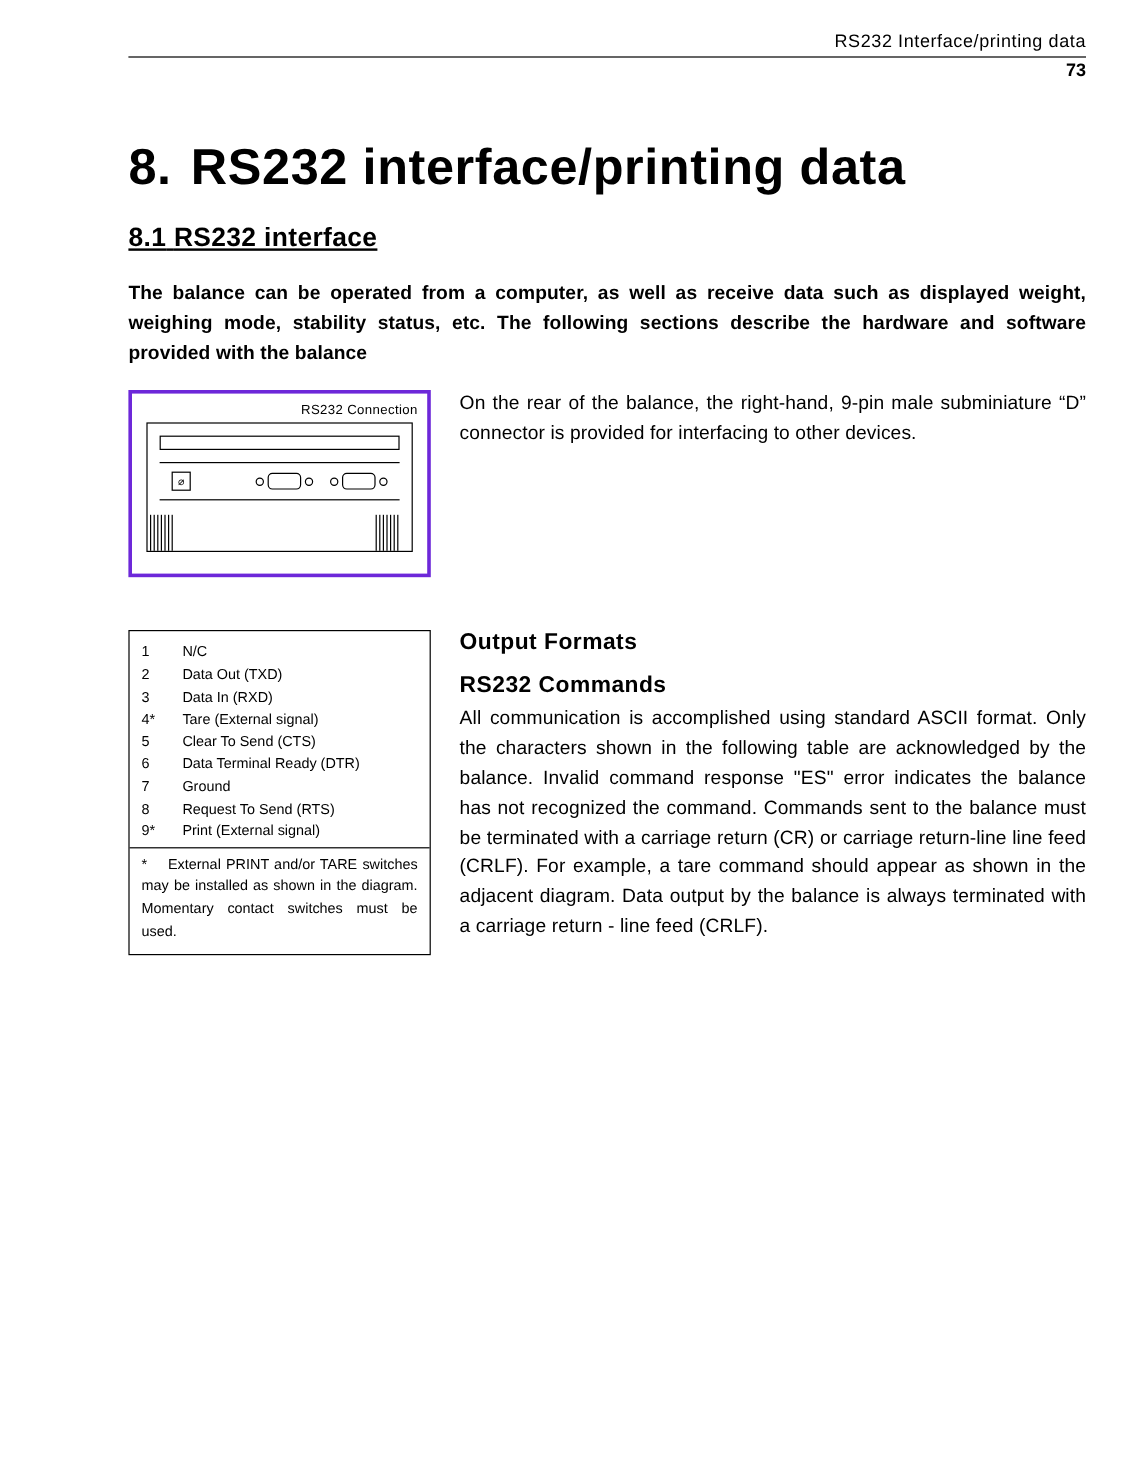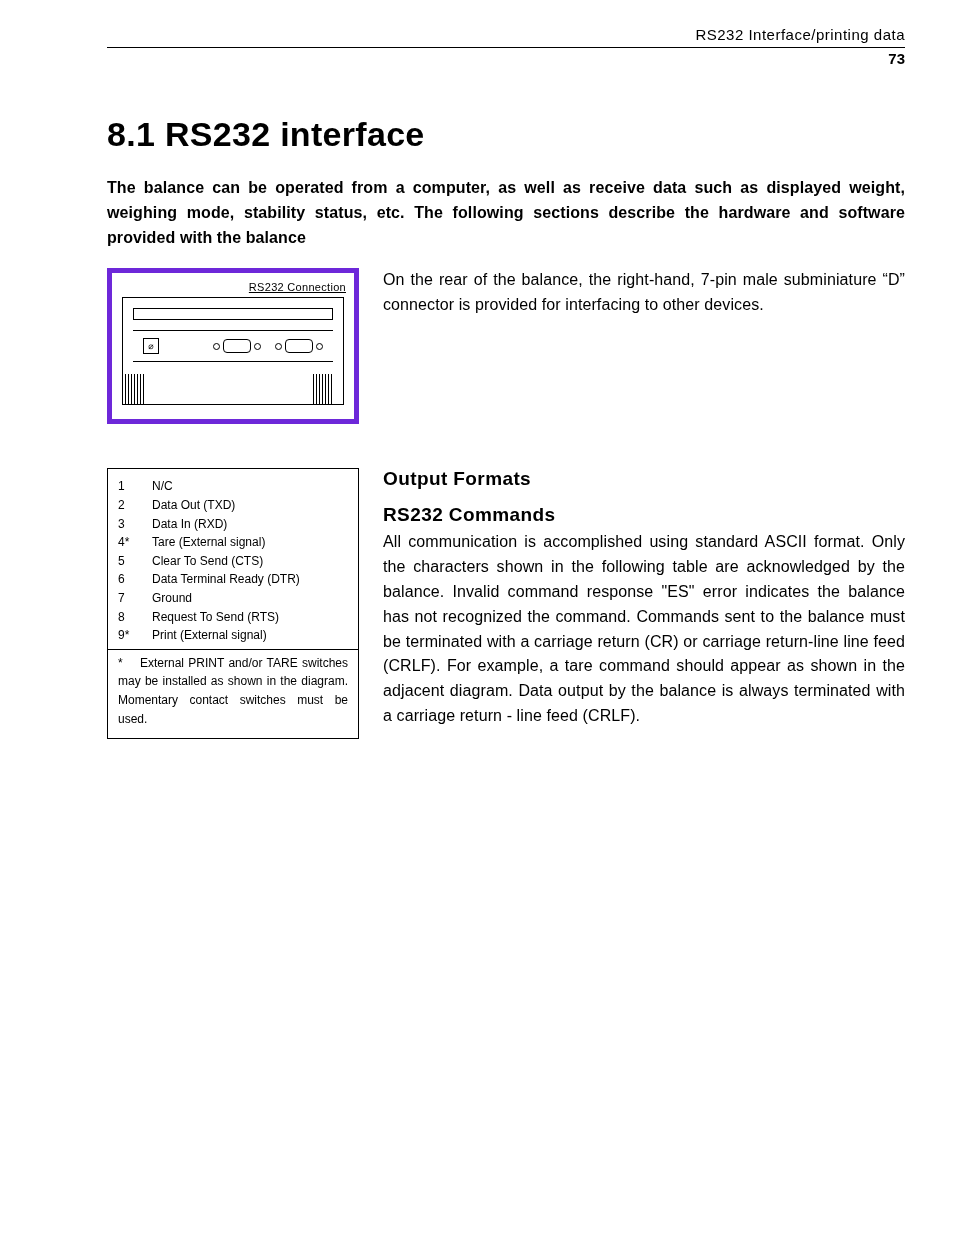--- a/index.html
+++ b/index.html
@@ -35,51 +35,51 @@
     font-size: 42px;
     font-weight: 800;
     letter-spacing: 0.5px;
     margin: 14px 0 22px 0;
     font-stretch: condensed;
   }
   h1.chapter .num {
     margin-right: 16px;
   }
   h2.section {
-    font-size: 34px;
+    font-size: 22px;
     font-weight: 800;
     margin: 0 0 6px 0;
     letter-spacing: 0.3px;
+    text-decoration: underline;
   }
   p.body {
     font-size: 16px;
     line-height: 1.55;
     margin: 0 0 18px 0;
     text-align: justify;
     letter-spacing: 0.1px;
   }
   .two-col {
     display: flex;
     gap: 24px;
     align-items: flex-start;
   }
   .left-col {
     flex: 0 0 252px;
   }
   .right-col {
     flex: 1;
   }
   .diagram-box {
-    border: 5px solid #6d28d9;
+    border: 3px solid #6d28d9;
     width: 252px;
     height: 156px;
     box-sizing: border-box;
     padding: 8px 8px 10px 8px;
     position: relative;
-    text-decoration: underline;
   }
   .diagram-label {
     font-size: 11px;
     text-align: right;
     margin-bottom: 4px;
     letter-spacing: 0.3px;
   }
   .device-shell {
     border: 1px solid #000;
     width: 220px;
@@ -165,20 +165,23 @@
   }
 </style>
 </head>
 <body>
 
 <div class="page">
 
   <div class="running-head">RS232 Interface/printing data</div>
   <div class="page-number">73</div>
 
+  <h1 class="chapter">
+    <span class="num">8.</span><span>RS232 interface/printing data</span>
+  </h1>
 
   <h2 class="section">
     <span>8.1</span>
     <span>RS232 interface</span>
   </h2>
 
   <p class="body" style="margin-top:22px;font-weight:bold;">The balance can be operated from a computer, as well as receive data such as displayed weight, weighing mode, stability status, etc. The following sections describe the hardware and software provided with the balance</p>
 
   <div class="two-col">
     <div class="left-col">
@@ -214,21 +217,21 @@
               <span></span>
               <span></span>
               <span></span>
               <span></span>
               <span></span>
           </div>
         </div>
       </div>
     </div>
     <div class="right-col">
-      <p class="body">On the rear of the balance, the right-hand, 7-pin male subminiature “D” connector is provided for interfacing to other devices.</p>
+      <p class="body">On the rear of the balance, the right-hand, 9-pin male subminiature “D” connector is provided for interfacing to other devices.</p>
     </div>
   </div>
 
   <div class="gap-block"></div>
 
   <div class="two-col">
     <div class="left-col">
       <div class="pin-table-box">
         <div id="pin-rows">
             <div class="pin-row">

